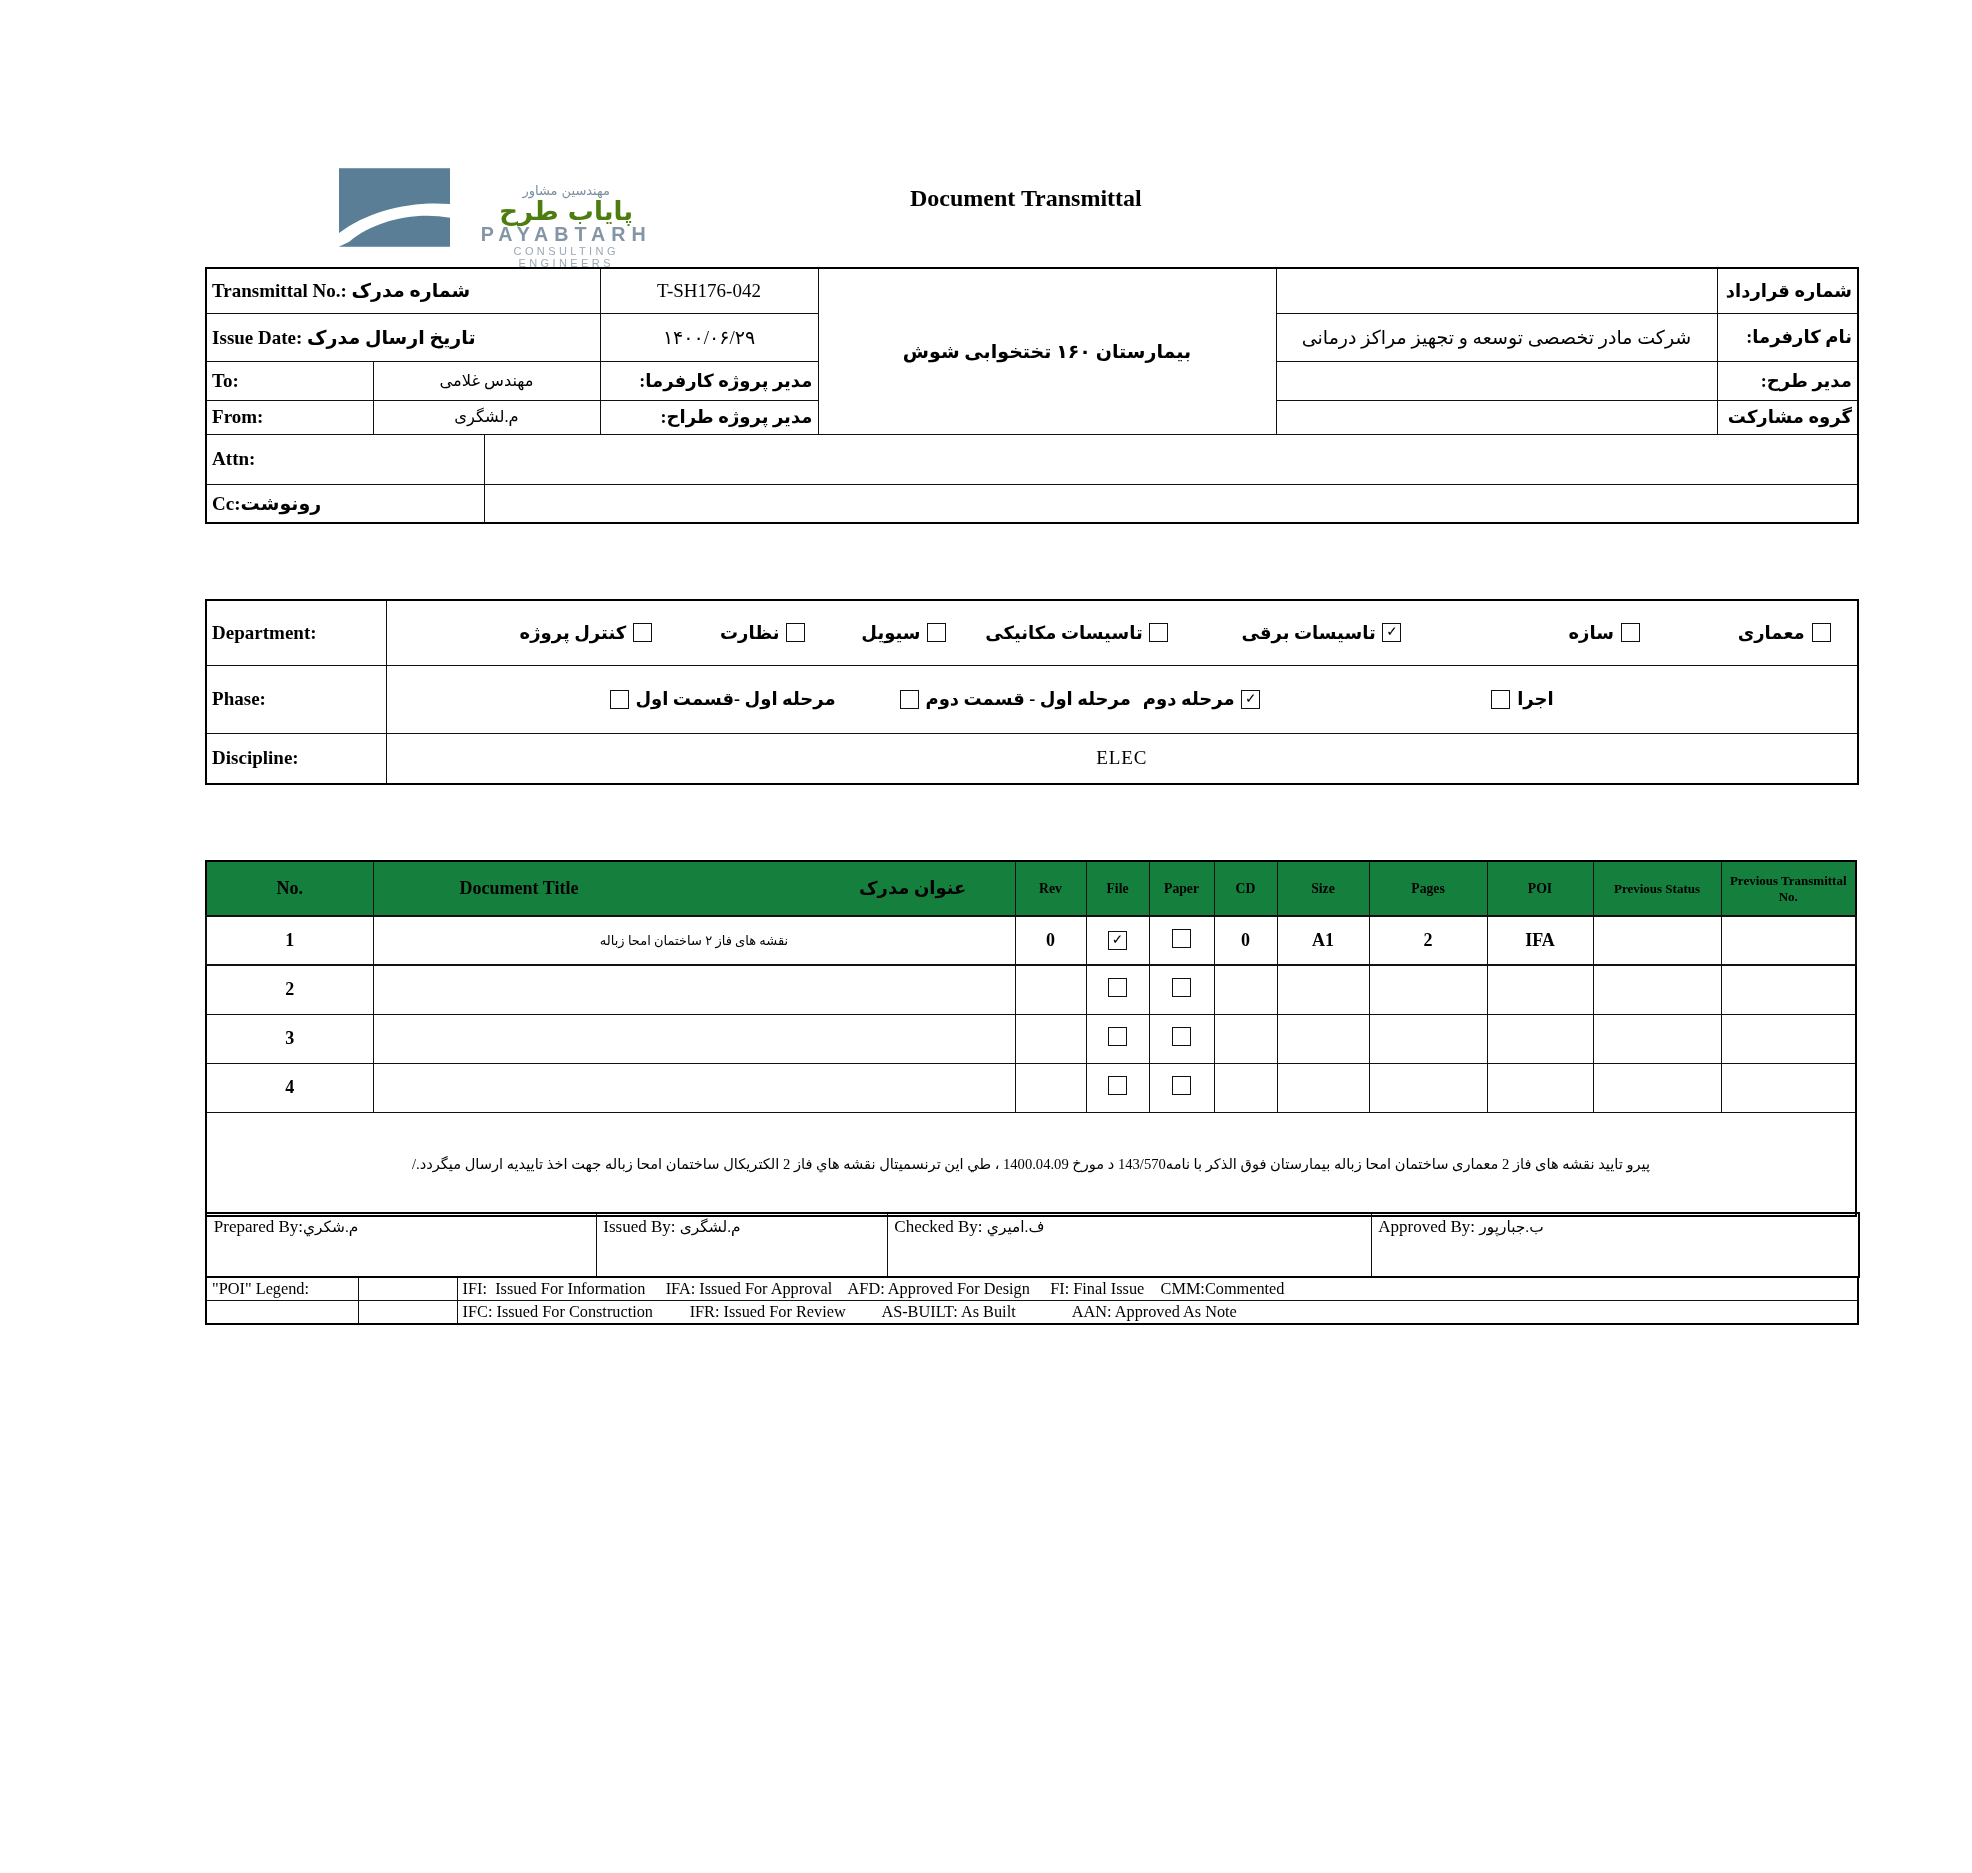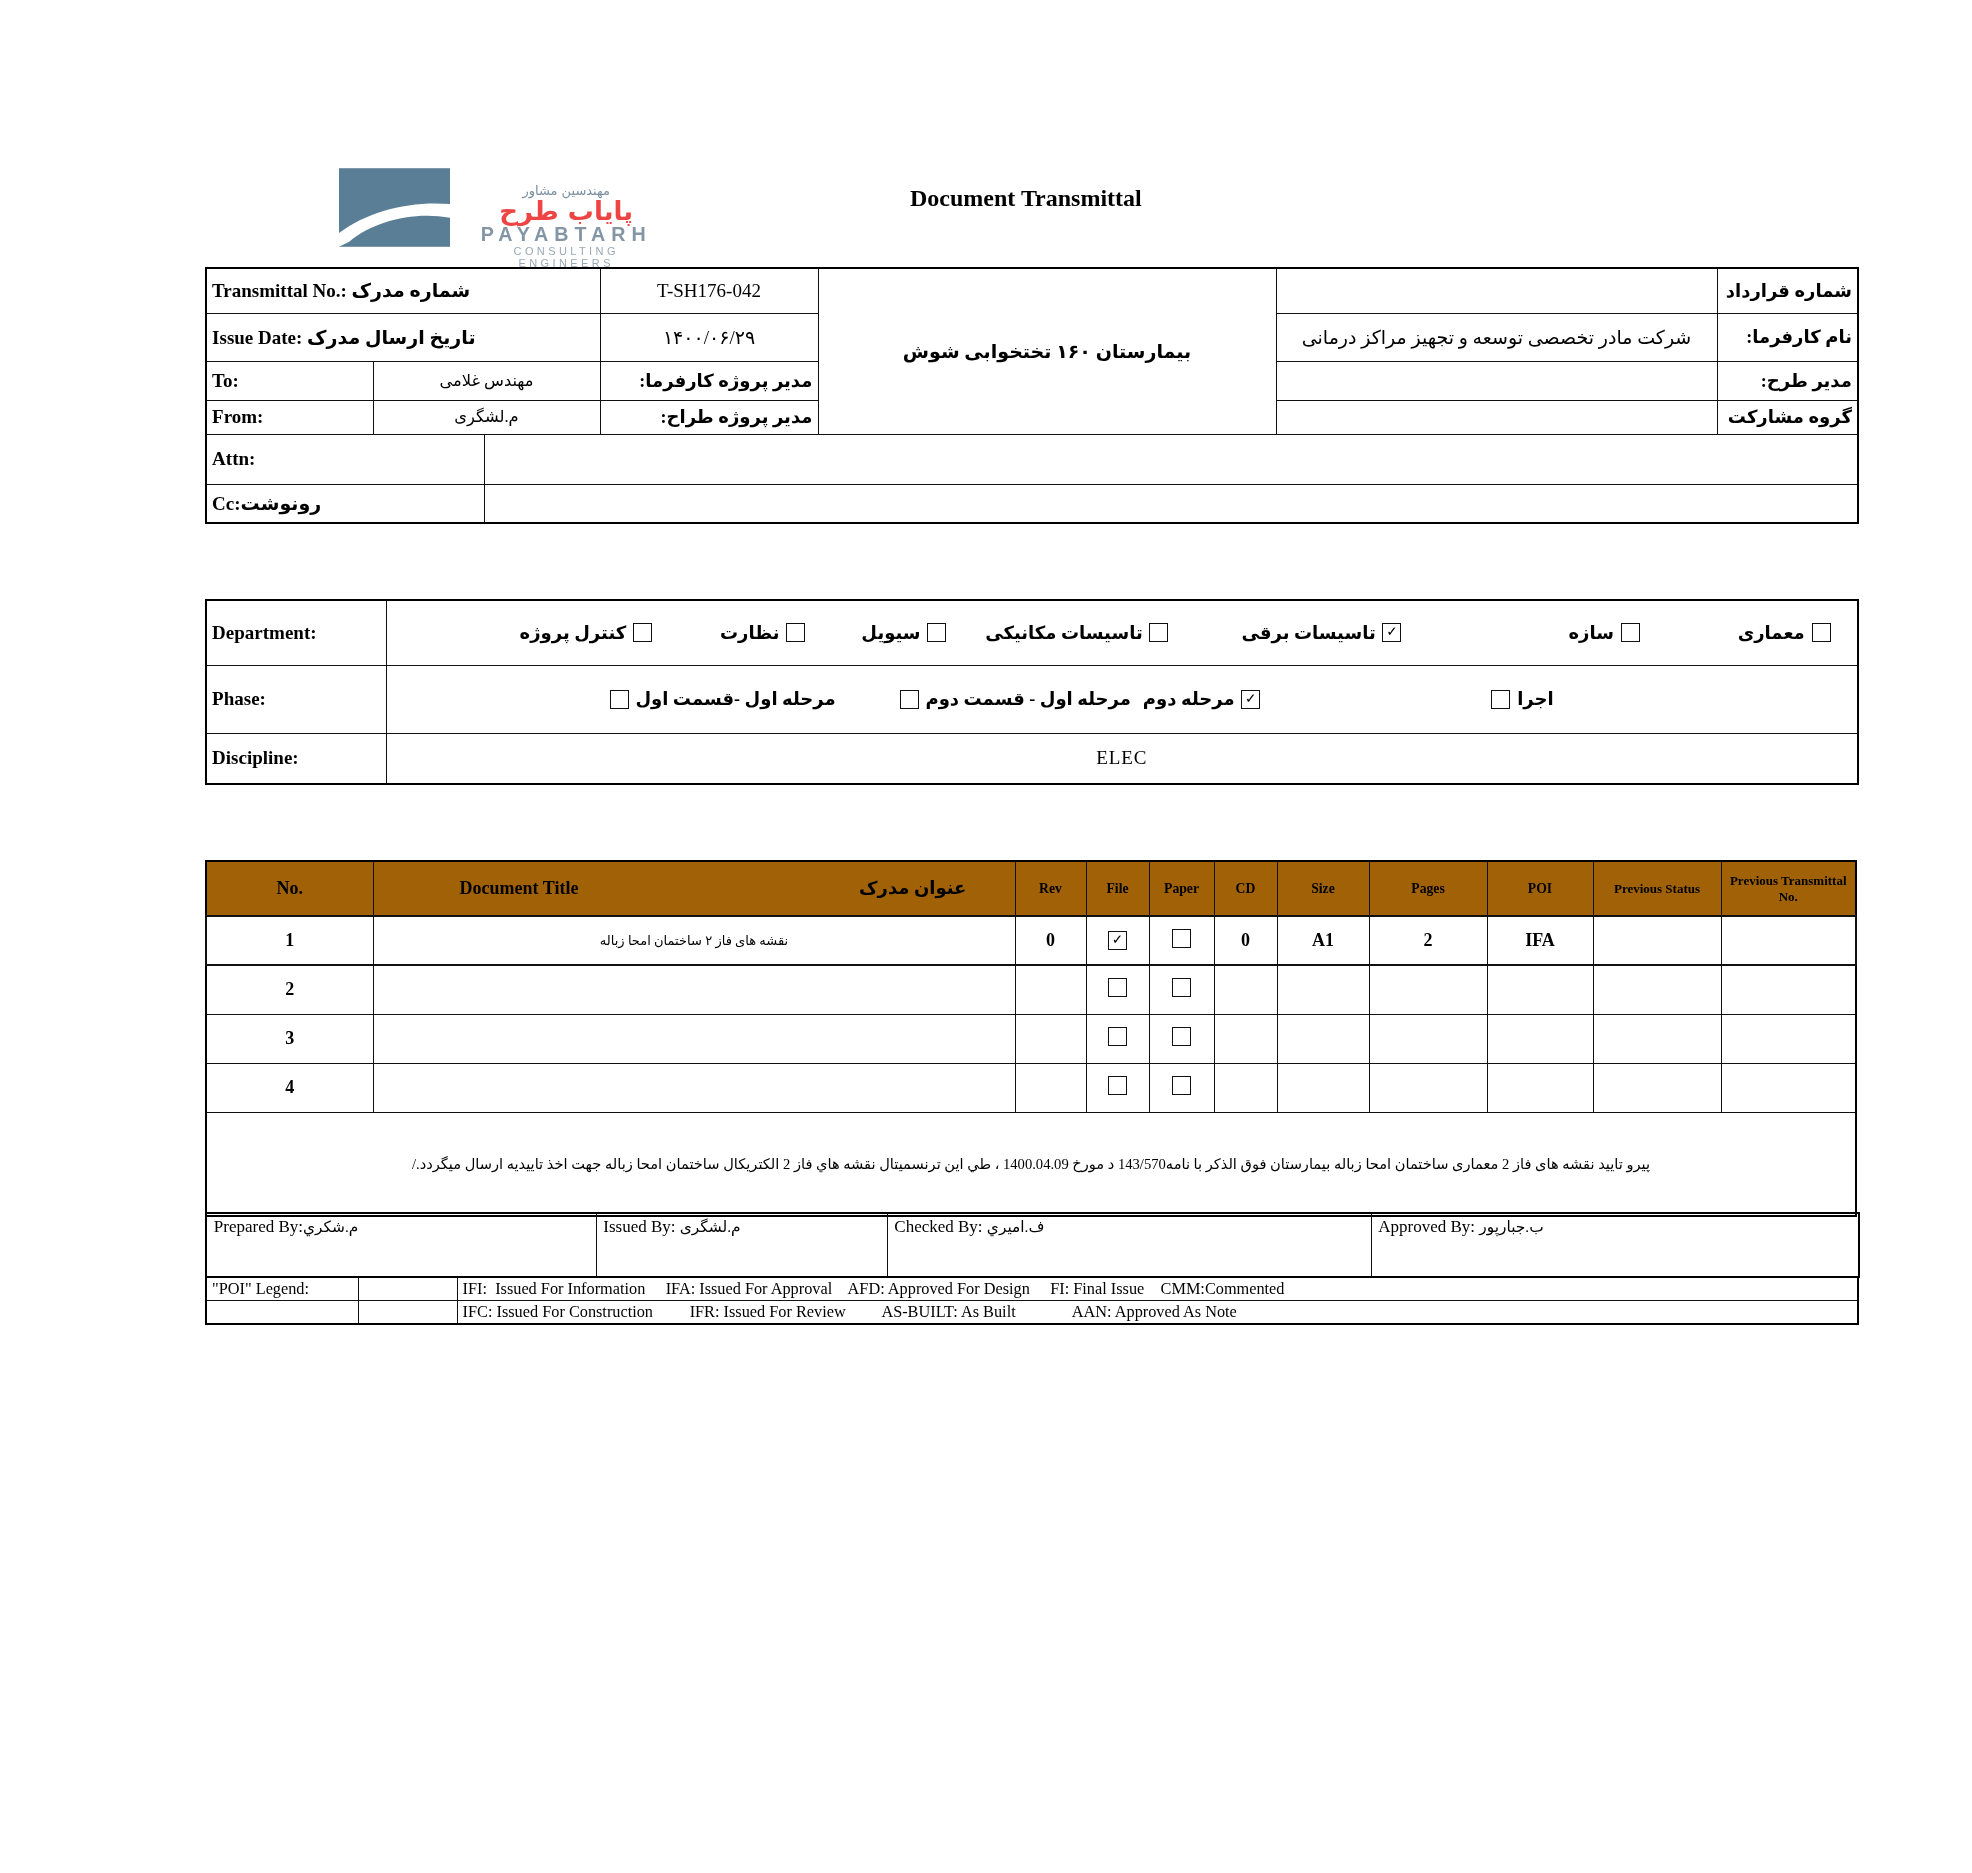--- a/index.html
+++ b/index.html
@@ -5,21 +5,21 @@
   html,body{margin:0;padding:0;background:#fff;}
   .page{position:relative;width:1972px;height:1854px;background:#fff;overflow:hidden;
         font-family:"Liberation Serif","DejaVu Sans",serif;color:#000;}
   table{border-collapse:collapse;table-layout:fixed;}
   td{border:1.7px solid #111;padding:1.7px 5.1px;overflow:hidden;}
   
   .logo-wrap{position:absolute;left:339px;top:168px;display:flex;align-items:flex-start;}
   .logo-mark{width:111px;height:79px;}
   .logo-text{margin-left:13.7px;padding-top:15.4px;text-align:center;width:205px;}
   .logo-fa-small{font-size:13px;color:#7b8fa0;font-family:"DejaVu Sans",sans-serif;}
-  .logo-fa-big{font-size:26px;font-weight:bold;color:#ef4444;font-family:"DejaVu Sans",sans-serif;line-height:26px;}
+  .logo-fa-big{font-size:26px;font-weight:bold;color:#4d7c0f;font-family:"DejaVu Sans",sans-serif;line-height:26px;}
   .logo-en{font-size:19.7px;font-weight:bold;color:#8496a5;letter-spacing:6px;font-family:"Liberation Sans",sans-serif;line-height:20.5px;}
   .logo-en-sub{font-size:11px;color:#9aa8b4;letter-spacing:3.4px;font-family:"Liberation Sans",sans-serif;}
   .doc-title{position:absolute;left:910px;top:185px;font-size:24px;font-weight:bold;}
   
   .t1{position:absolute;left:205px;top:267px;width:1652px;border:2.6px solid #000;}
   .t1 td{font-size:19px;}
   .lbl-en{font-weight:bold;font-size:19.7px;}
   .fa{direction:rtl;}
   .t1 .rt-lbl{direction:rtl;text-align:right;font-weight:bold;font-size:18px;}
   .t1 .center{text-align:center;}
@@ -38,21 +38,21 @@
   .dept .cbitem:nth-child(1){margin-left:128px;} .dept .cbitem:nth-child(2){margin-left:68px;}
   .dept .cbitem:nth-child(3){margin-left:56px;}  .dept .cbitem:nth-child(4){margin-left:39px;}
   .dept .cbitem:nth-child(5){margin-left:73px;}  .dept .cbitem:nth-child(6){margin-left:167px;}
   .dept .cbitem:nth-child(7){margin-left:98px;}
   .phase .cbitem:nth-child(1){margin-left:218px;} .phase .cbitem:nth-child(2){margin-left:64px;}
   .phase .cbitem:nth-child(3){margin-left:12px;}   .phase .cbitem:nth-child(4){margin-left:231px;}
   .elec{ text-align:center;font-size:19.7px;letter-spacing:0.9px;}
   
   .t3{position:absolute;left:205px;top:860px;width:1652px;border:2.6px solid #000;}
   .t3 td{text-align:center;}
-  .hdr td{background:#a16207;font-weight:bold;font-size:13.7px;line-height:15.4px;}
+  .hdr td{background:#15803d;font-weight:bold;font-size:13.7px;line-height:15.4px;}
   .hdr .big{font-size:18px;}
   .titlehdr{display:flex;justify-content:space-between;align-items:center;padding:0 43px 0 81px;}
   .titlehdr .fa-t{direction:rtl;font-size:18px;}
   .num{font-weight:bold;font-size:18px;}
   .rowtitle{font-size:13px;direction:rtl;}
   .docrow1 td{border-top-width:2.6px;border-bottom-width:2.6px;}
   .docrow1 td:first-child{border-left-width:2.6px;} .docrow1 td:last-child{border-right-width:2.6px;}
   .noterow td{font-size:14.6px;direction:rtl;text-align:center;border-radius:15px;}
   .sig{position:absolute;left:205px;top:1212px;width:1652px;border:2.6px solid #000;}
   .sig td{vertical-align:top;text-align:left;font-size:17px;padding:3.4px 6.8px;}

